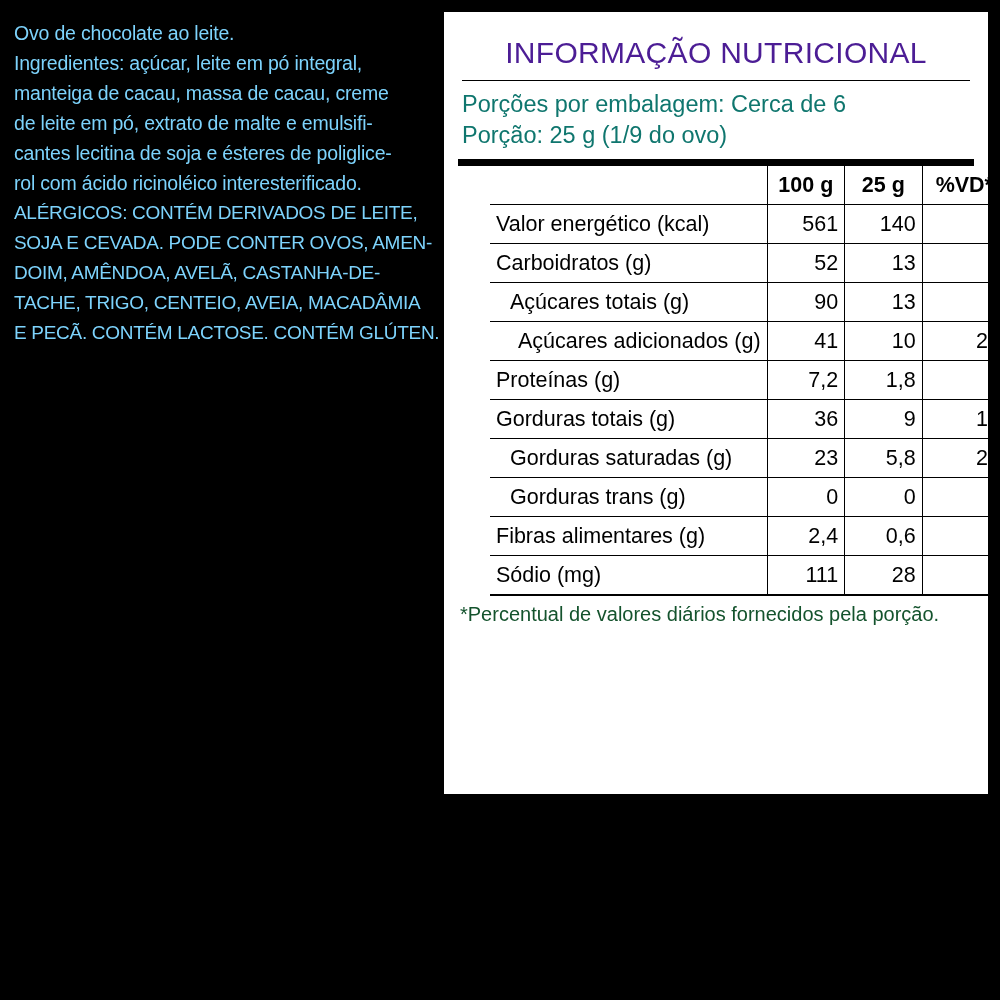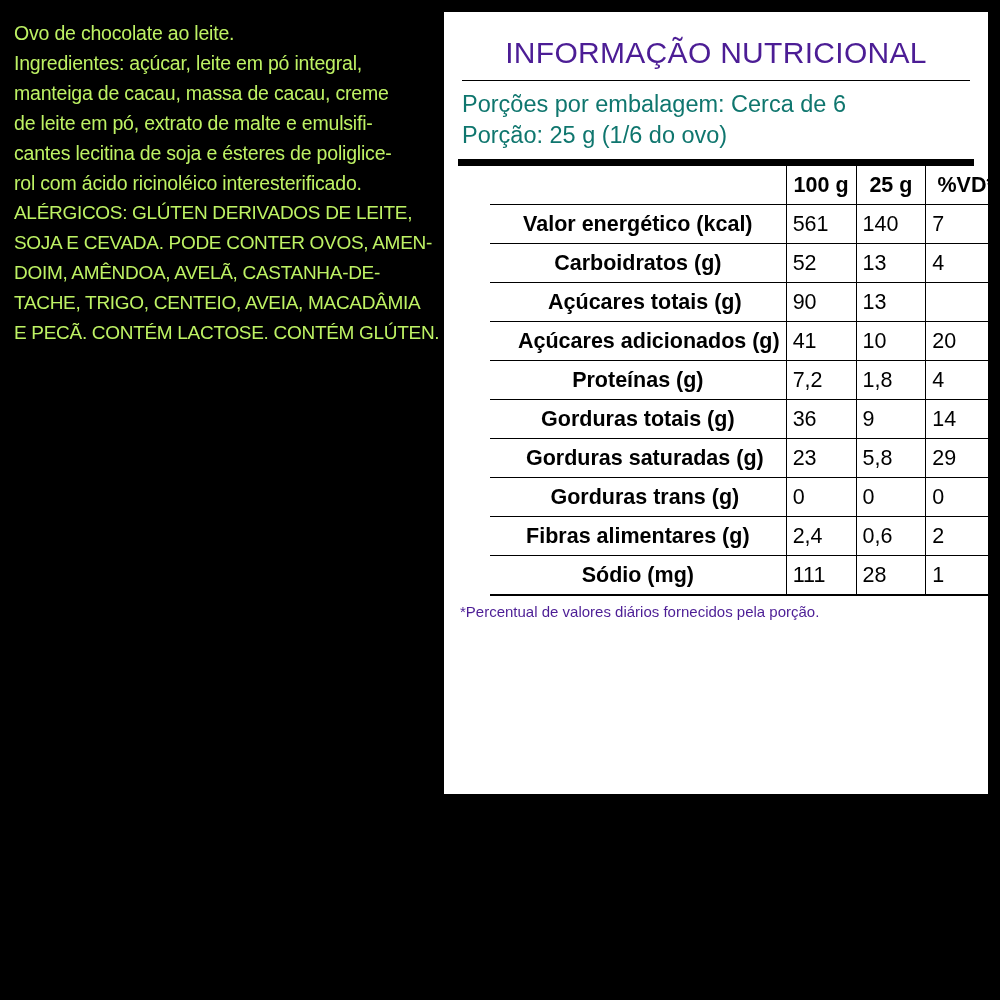--- a/index.html
+++ b/index.html
@@ -20,21 +20,21 @@
     position: absolute;
     left: 0px;
     top: 0px;
     width: 436px;
     height: 1000px;
     background: #000000;
     box-sizing: border-box;
     padding: 18px 8px 0 14px;
   }
   .ing-line {
-    color: #bef264;
+    color: #7dd3fc;
     font-family: "Liberation Sans", sans-serif;
     font-size: 19.5px;
     line-height: 30px;
     letter-spacing: -0.2px;
     white-space: nowrap;
   }
   .ing-line.caps {
     font-size: 19px;
     letter-spacing: -0.3px;
   }
@@ -98,64 +98,63 @@
     font-size: 21.5px;
     font-weight: 700;
     border-left: 1px solid #000;
     width: 78px;
   }
   table.nutri th.blank-head {
     border-bottom: 1px solid #000;
     text-align: left;
   }
   table.nutri td.label {
-    text-align: center;
+    text-align: left;
     font-size: 21.5px;
     white-space: nowrap;
-    font-weight: bold;
   }
   table.nutri td.label.indent1 { padding-left: 20px; }
   table.nutri td.label.indent2 { padding-left: 28px; }
   table.nutri td.val {
-    text-align: left;
+    text-align: right;
     border-left: 1px solid #000;
     font-size: 21.5px;
     width: 78px;
   }
   table.nutri tr.row-bottom td { border-bottom: 2px solid #000; }
 
   .footnote {
-    font-size: 15px;
-    color: #4c1d95;
+    font-size: 20px;
+    color: #14532d;
     padding: 7px 2px 0 2px;
     white-space: nowrap;
   }
 </style>
 </head>
 <body>
 
 <div class="ingredients-panel">
   <div class="ing-line">Ovo de chocolate ao leite.</div>
   <div class="ing-line">Ingredientes:  açúcar, leite em pó integral,</div>
   <div class="ing-line">manteiga de cacau, massa de cacau, creme</div>
   <div class="ing-line">de leite em pó, extrato de malte e emulsifi-</div>
   <div class="ing-line">cantes lecitina de soja e ésteres de poliglice-</div>
   <div class="ing-line">rol com ácido ricinoléico interesterificado.</div>
-  <div class="ing-line caps">ALÉRGICOS: GLÚTEN DERIVADOS DE LEITE,</div>
+  <div class="ing-line caps">ALÉRGICOS: CONTÉM DERIVADOS DE LEITE,</div>
   <div class="ing-line caps">SOJA E CEVADA. PODE CONTER OVOS, AMEN-</div>
   <div class="ing-line caps">DOIM, AMÊNDOA, AVELÃ, CASTANHA-DE-</div>
   <div class="ing-line caps">TACHE, TRIGO, CENTEIO, AVEIA, MACADÂMIA</div>
   <div class="ing-line caps">E PECÃ. CONTÉM LACTOSE. CONTÉM GLÚTEN.</div>
 </div>
 
 <div class="nutri-panel">
   <div class="nutri-title">INFORMAÇÃO NUTRICIONAL</div>
   <div class="rule-thin"></div>
   <div class="serving-line">Porções por embalagem: Cerca de 6</div>
-  <div class="serving-line">Porção: 25 g (1/6 do ovo)</div>
+  <div class="serving-line">Porção: 25 g (1/9 do ovo)</div>
   <div class="rule-thick"></div>
 
   <table class="nutri">
     <thead>
       <tr>
         <th class="blank-head"></th>
         <th class="col-head">100 g</th>
         <th class="col-head">25 g</th>
         <th class="col-head">%VD*</th>
       </tr>

